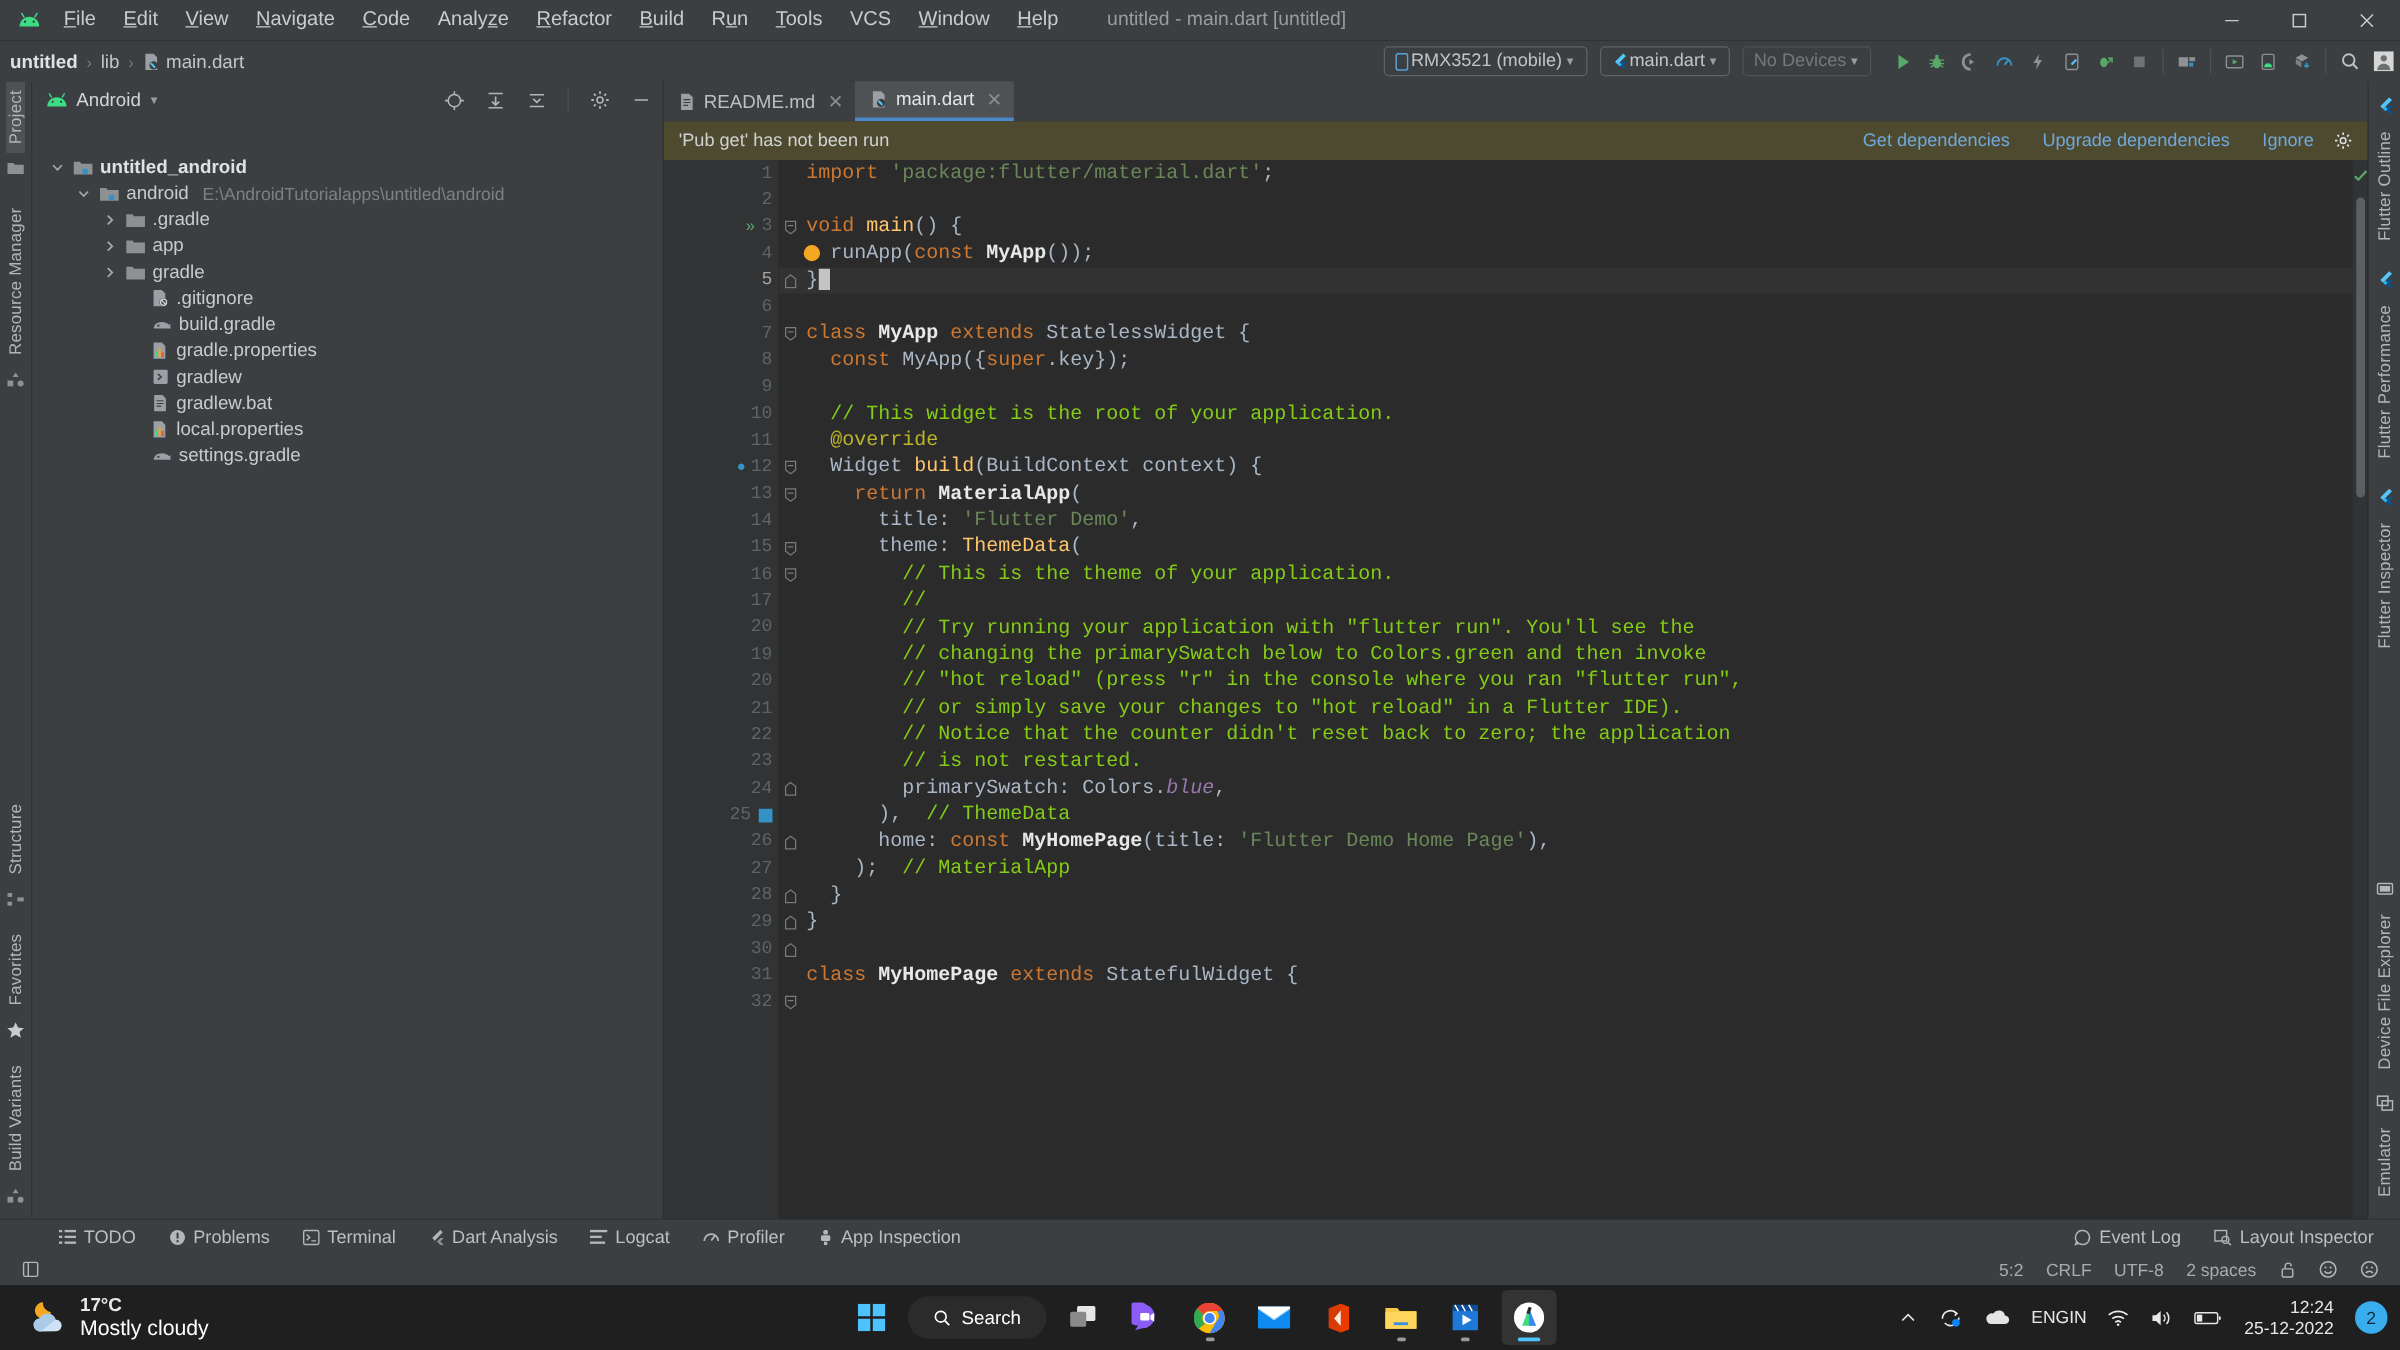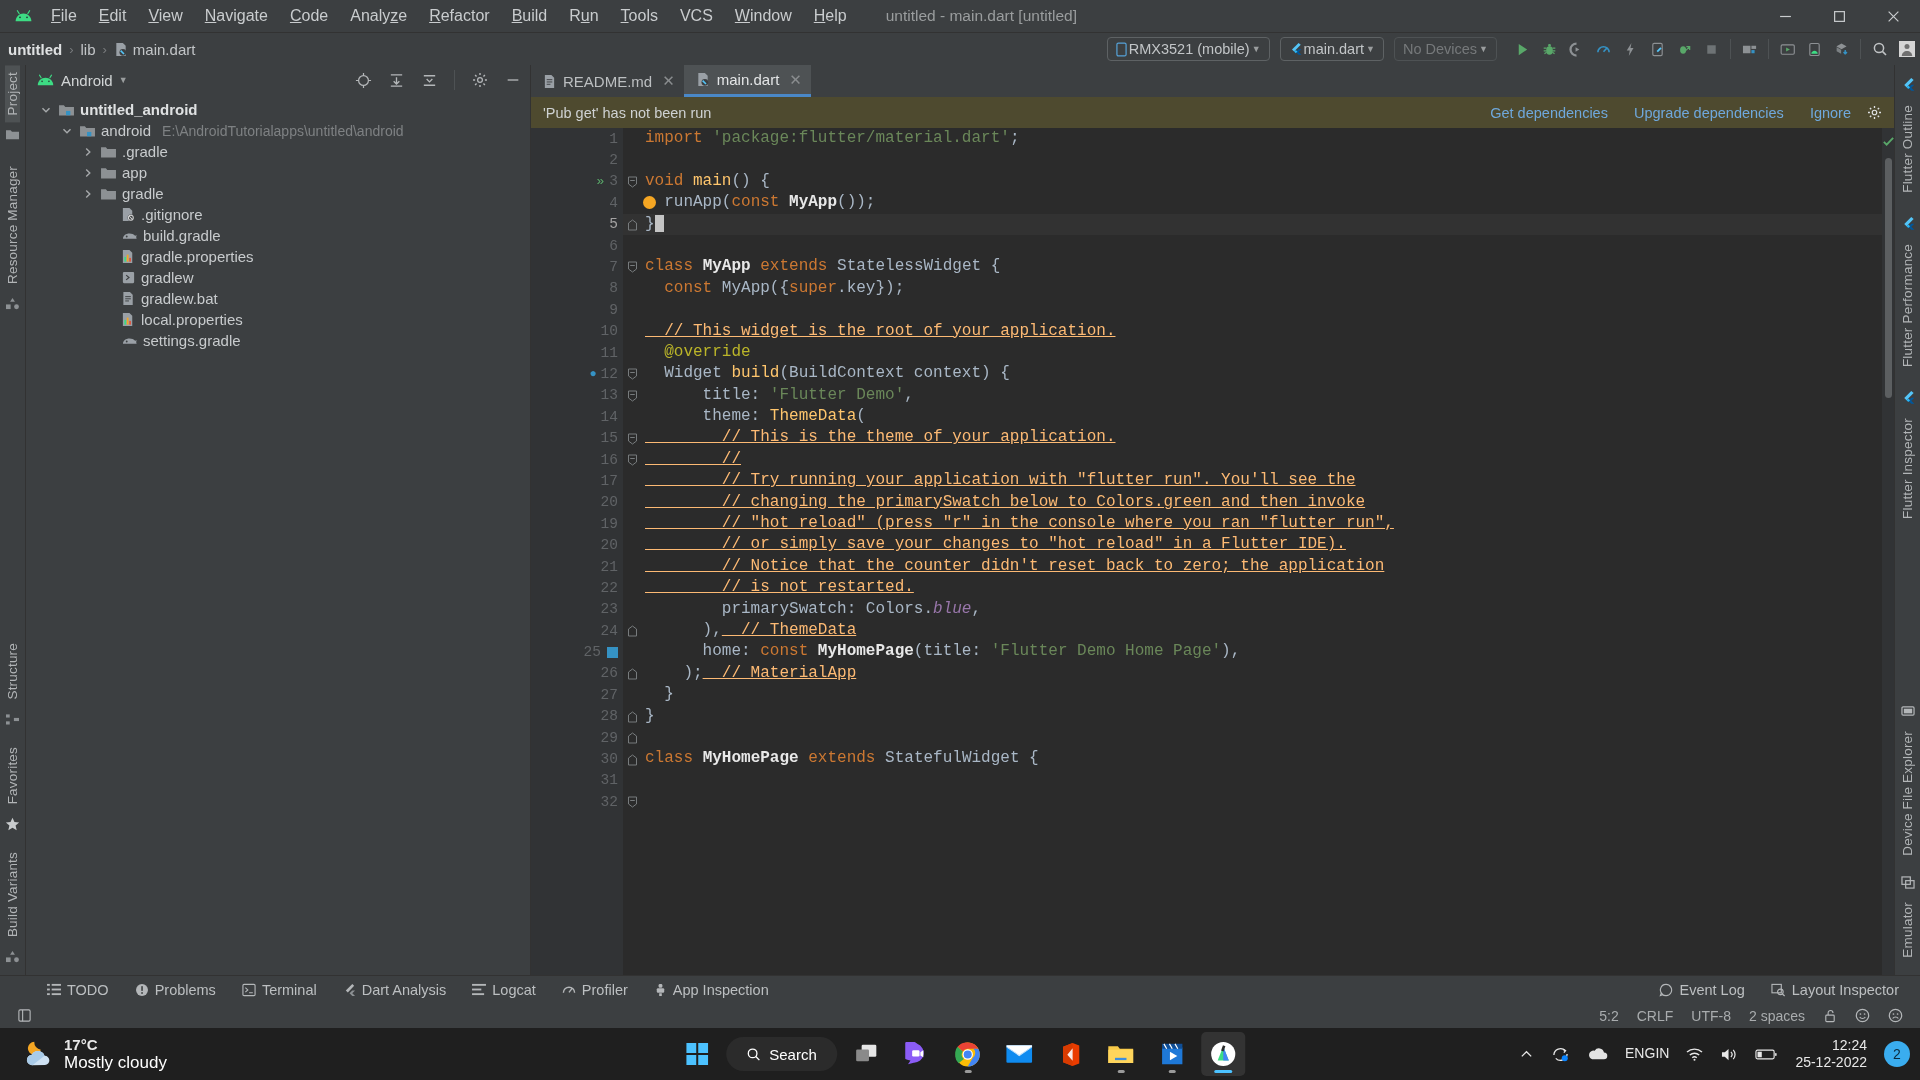--- a/index.html
+++ b/index.html
@@ -69,21 +69,21 @@
            padding-right:5px; font-family:"Liberation Mono", monospace; font-size:14.5px; color:#606366; }
   .code { flex:1 1 auto; position:relative; overflow:hidden; font-family:"Liberation Mono", monospace;
           font-size:16px; background:#2b2b2b; }
   .cline { height:21.4px; line-height:21.4px; white-space:pre; padding-left:22px; }
   .cline.cur { background:#323232; }
   .folds { position:absolute; left:0; top:0; width:22px; height:100%; }
 
   
   .kw   { color:#cc7832; }
   .str  { color:#6a8759; }
-  .cmt  { color:#fdba74;text-decoration:underline; }
+  .cmt  { color:#84cc16; }
   .fn   { color:#ffc66d; }
   .cls  { color:#e8e8e8; font-weight:bold; }
   .pl   { color:#a9b7c6; }
   .ann  { color:#bbb529; }
   .fld  { color:#9876aa; font-style:italic; }
   .scroll-thumb { position:absolute; right:2px; width:7px; background:#5c5f61; border-radius:4px; }
   .errstrip { position:absolute; right:0; top:0; width:12px; height:100%; background:#313335;}
 
   
   .toolwin { height:28px; background:#3c3f41; display:flex; align-items:center; flex:0 0 28px;
@@ -388,21 +388,21 @@
               </g>
             </svg>
           </div>
         <div class="tbtn">
           <svg width="16" height="16" viewBox="0 0 18 18">
               <path d="M3 9h12" stroke="#b4b7b9" stroke-width="1.5"></path>
             </svg>
           </div>
       </div>
       <div class="tree" id="tree">
-          <div class="row" style="padding-left: 12px;">
+          <div class="row" style="padding-left: 12px; margin-top: 24px;">
             <span class="arrow">
               <svg width="10" height="10" viewBox="0 0 10 10">
                 <path d="M1.5 3.2L5 6.8l3.5-3.6" fill="none" stroke="#a6a9ab" stroke-width="1.4"></path>
               </svg>
             </span>
             <span style="display: flex;">
               <svg width="17" height="14" viewBox="0 0 18 15">
                 <path d="M1 2.5h5.2l1.5 1.7H17v9.3H1z" fill="#8d9194"></path>
                 <rect x="8.5" y="8.5" width="4.6" height="4.6" fill="#3592c4"></rect>
               </svg>
@@ -621,20 +621,21 @@
             <div class="cline"><span class="kw">void</span><span class="pl"> </span><span class="fn">main</span><span class="pl">() {</span></div>
             <div class="cline" style="position: relative;"><span style="position: absolute; left: 20px; width: 13px; height: 13px; border-radius: 50%; background: rgb(245, 166, 35); margin-top: 4px;"></span><span class="pl">  runApp(</span><span class="kw">const</span><span class="pl"> </span><span class="cls">MyApp</span><span class="pl">());</span></div>
             <div class="cline cur"><span class="pl">}</span><span style="display: inline-block; width: 9px; height: 17px; background: rgb(196, 196, 196); vertical-align: -4px;"></span></div>
             <div class="cline"></div>
             <div class="cline"><span class="kw">class</span><span class="pl"> </span><span class="cls">MyApp</span><span class="pl"> </span><span class="kw">extends</span><span class="pl"> StatelessWidget {</span></div>
             <div class="cline"><span class="pl">  </span><span class="kw">const</span><span class="pl"> MyApp({</span><span class="kw">super</span><span class="pl">.key});</span></div>
             <div class="cline"></div>
             <div class="cline"><span class="cmt">  // This widget is the root of your application.</span></div>
             <div class="cline"><span class="ann">  @override</span></div>
             <div class="cline"><span class="pl">  Widget </span><span class="fn">build</span><span class="pl">(BuildContext context) {</span></div>
+            <div class="cline"><span class="pl">    </span><span class="kw">return</span><span class="pl"> </span><span class="cls">MaterialApp</span><span class="pl">(</span></div>
             <div class="cline"><span class="pl">      title: </span><span class="str">'Flutter Demo'</span><span class="pl">,</span></div>
             <div class="cline"><span class="pl">      theme: </span><span class="fn">ThemeData</span><span class="pl">(</span></div>
             <div class="cline"><span class="cmt">        // This is the theme of your application.</span></div>
             <div class="cline"><span class="cmt">        //</span></div>
             <div class="cline"><span class="cmt">        // Try running your application with "flutter run". You'll see the</span></div>
             <div class="cline"><span class="cmt">        // changing the primarySwatch below to Colors.green and then invoke</span></div>
             <div class="cline"><span class="cmt">        // "hot reload" (press "r" in the console where you ran "flutter run",</span></div>
             <div class="cline"><span class="cmt">        // or simply save your changes to "hot reload" in a Flutter IDE).</span></div>
             <div class="cline"><span class="cmt">        // Notice that the counter didn't reset back to zero; the application</span></div>
             <div class="cline"><span class="cmt">        // is not restarted.</span></div>

